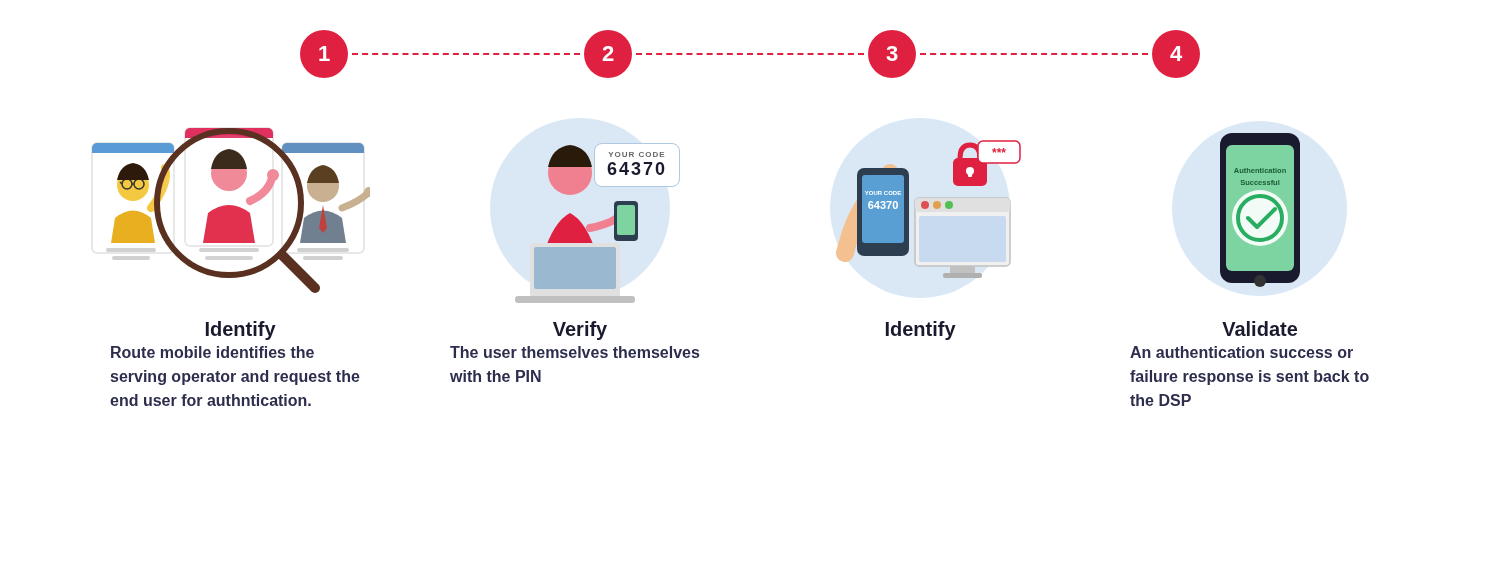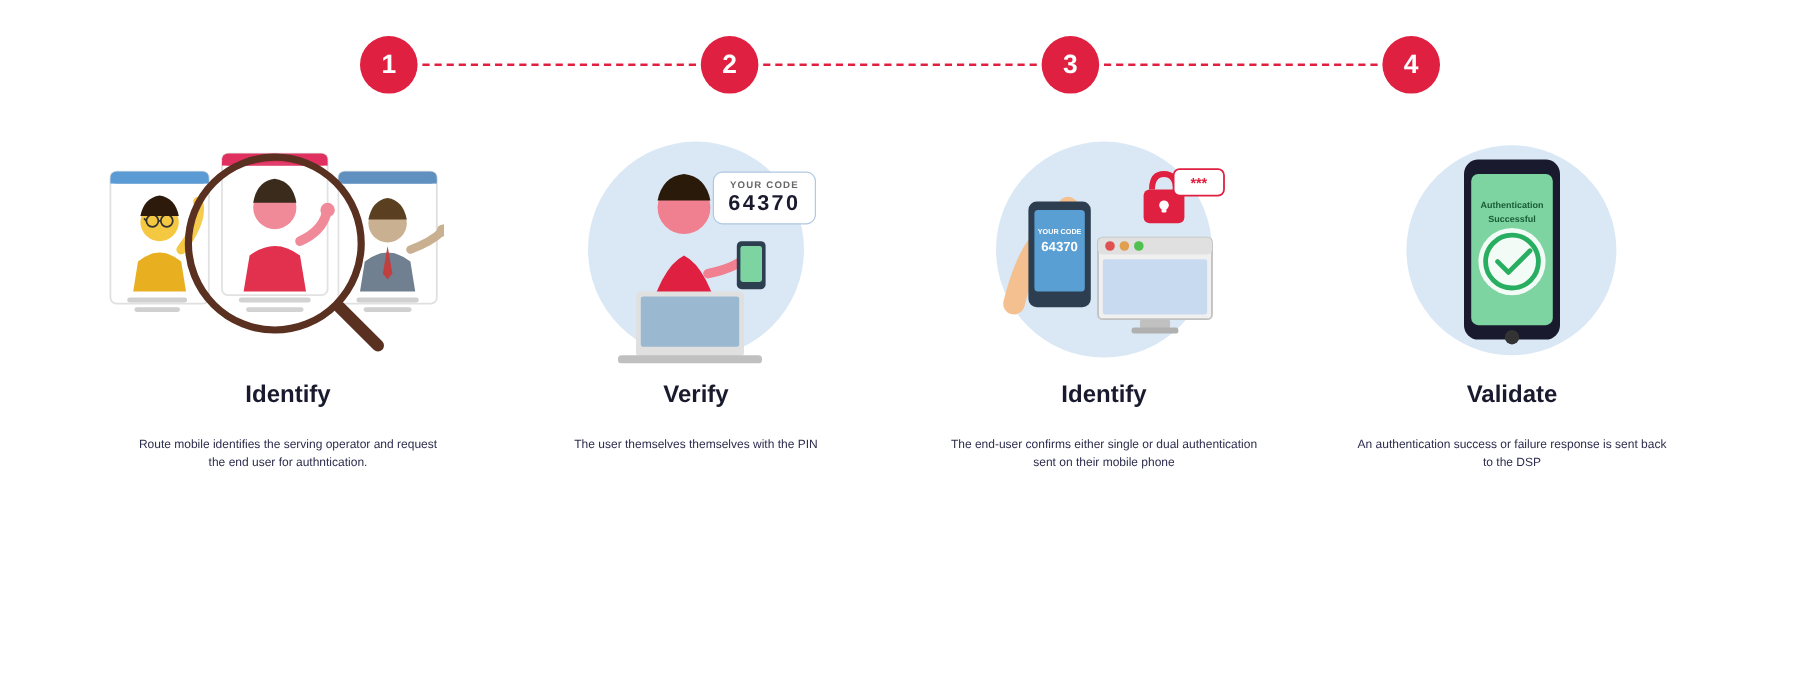--- a/index.html
+++ b/index.html
@@ -79,28 +79,28 @@
       align-items: center;
       justify-content: center;
       margin-bottom: 10px;
       position: relative;
     }
 
     .step-title {
       font-size: 20px;
       font-weight: 800;
       color: #1a1a2e;
-      margin-bottom: 22px;
+      margin-bottom: 0;
       text-align: center;
     }
     .step-desc {
-      font-size: 10px;
-      font-weight: 400;
+      font-size: 16px;
+      font-weight: 700;
       color: #2d2d4e;
-      text-align: center;
+      text-align: left;
       line-height: 1.5;
       max-width: 260px;
     }
 
     
     .verify-illus {
       position: relative;
       width: 200px;
       height: 190px;
     }
@@ -335,21 +335,20 @@
             <path d="M145 45 Q145 32 155 32 Q165 32 165 45" stroke="#e02040" stroke-width="5" fill="none"></path>
             <circle cx="155" cy="58" r="4" fill="white"></circle>
             <rect x="153" y="58" width="4" height="6" rx="1" fill="white"></rect>
 
             <rect x="163" y="28" width="42" height="22" rx="5" fill="white" stroke="#e02040" stroke-width="1.5"></rect>
             <text x="184" y="44" text-anchor="middle" font-size="12" fill="#e02040" font-weight="700">***</text>
           </svg>
         </div>
       </div>
       <div class="step-title">Identify</div>
-      <div class="step-desc">The end-user confirms either single or dual authentication sent on their mobile phone</div>
     </div>
 
     <div class="step-col">
       <div class="illustration">
         <div class="response-illus">
           <div class="response-circle-bg"></div>
 
           <svg width="200" height="190" viewBox="0 0 200 190" style="position:absolute;top:0;left:0;z-index:3">
 
             <rect x="60" y="20" width="80" height="150" rx="12" fill="#1a1a2e"></rect>

